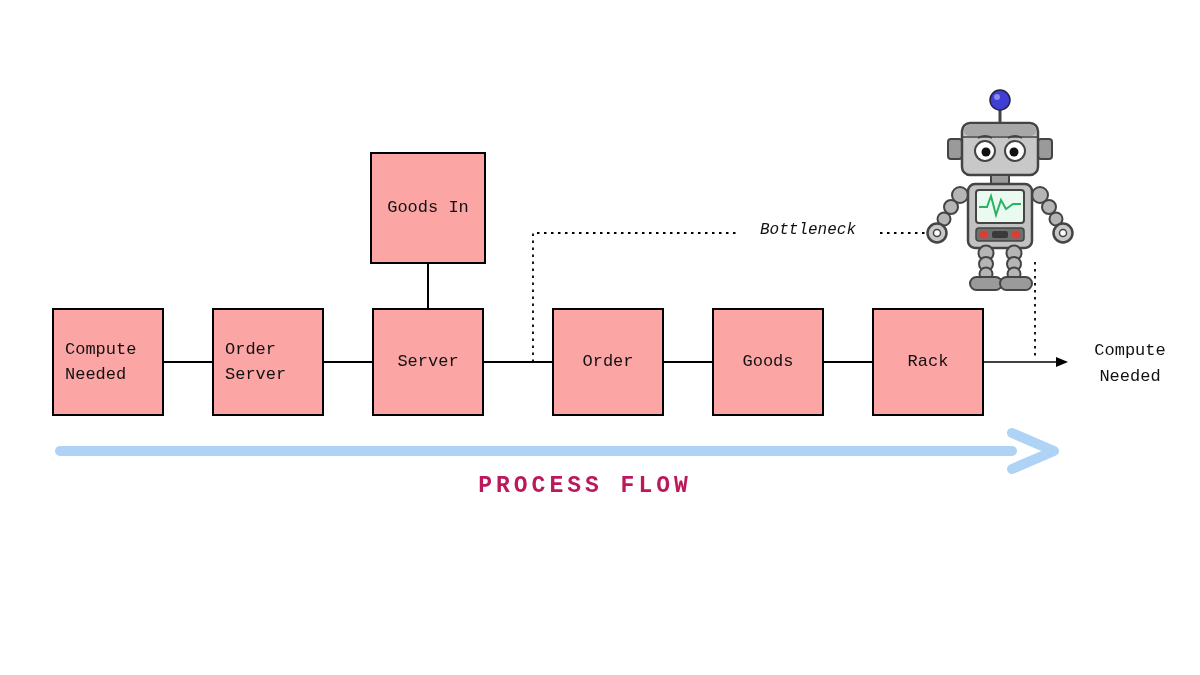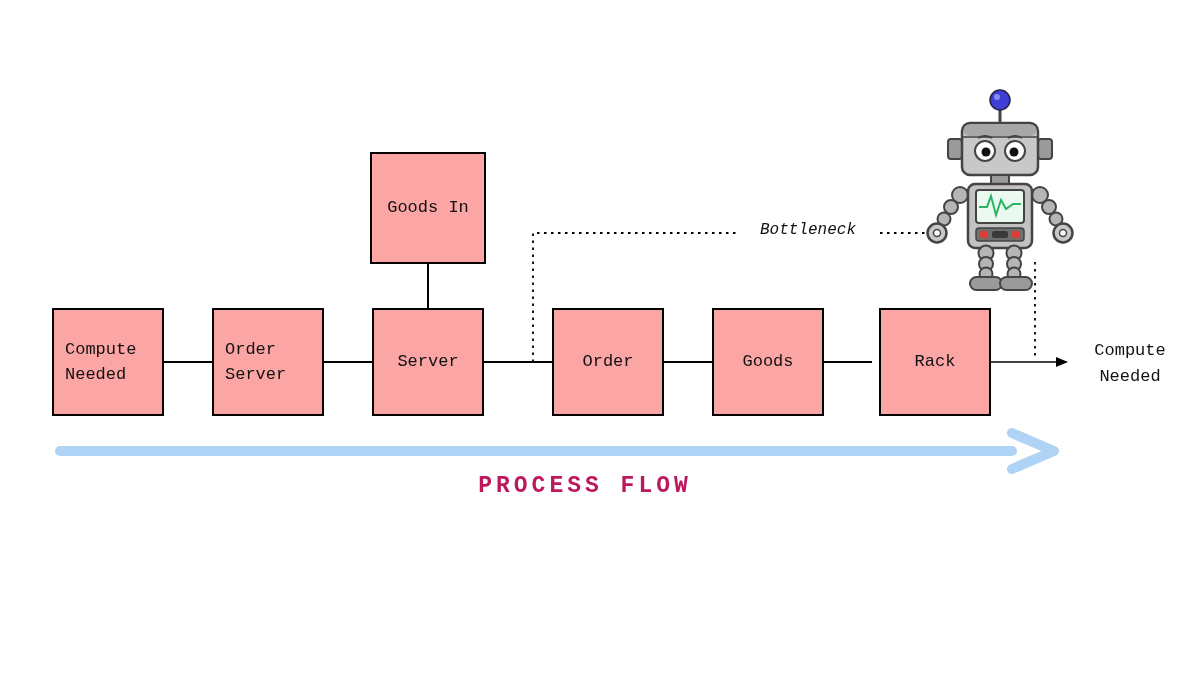--- a/index.html
+++ b/index.html
@@ -36,21 +36,21 @@
     line-height: 1.5;
     box-sizing: border-box;
     padding: 11px;
   }
   #box-goods-in      { left: 370px; top: 152px; width: 116px; height: 112px; }
   #box-compute-start { left:  52px; top: 308px; }
   #box-order-server  { left: 212px; top: 308px; }
   #box-server        { left: 372px; top: 308px; }
   #box-modify        { left: 552px; top: 308px; }
   #box-mount         { left: 712px; top: 308px; }
-  #box-rack          { left: 872px; top: 308px; margin-left: 7px; }
+  #box-rack          { left: 872px; top: 308px; }
 
   .end-text {
     position: absolute;
     left: 1078px;
     top: 338px;
     width: 104px;
     text-align: center;
     font-size: 17px;
     line-height: 1.5;
   }

